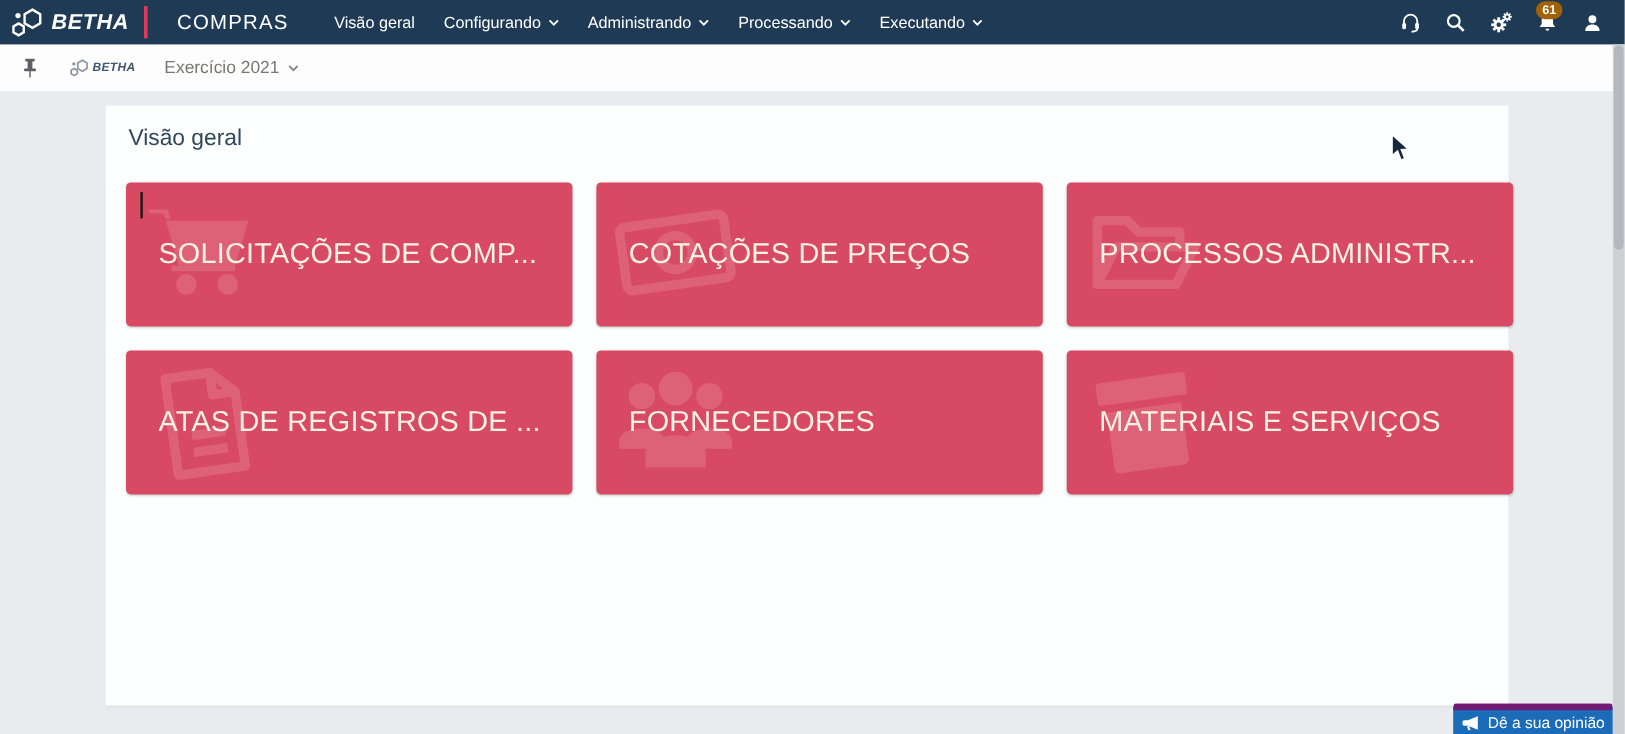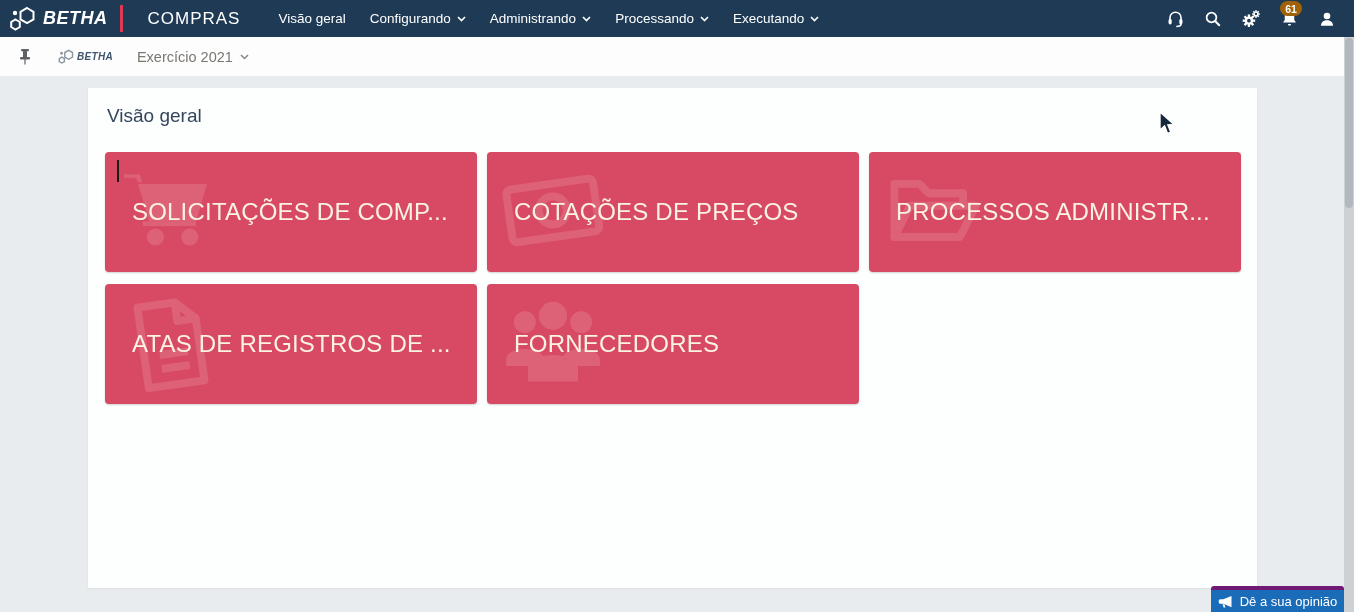--- a/index.html
+++ b/index.html
@@ -64,21 +64,21 @@
   .main-card {
     position: absolute; left: 88px; top: 88px; width: 1169px; height: 500px;
     background: #fdfefe; box-shadow: 0 1px 2px rgba(0,0,0,0.06);
   }
   .page-title {
     position: absolute; left: 19px; top: 17px; font-size: 19px; color: #33475c; font-weight: 400;
   }
   .tile-grid {
     position: absolute; left: 17px; top: 64px;
     display: grid; grid-template-columns: repeat(3, 372px); grid-auto-rows: 120px;
-    column-gap: 10px; row-gap: 12px;
+    column-gap: 10px; row-gap: 12px; gap: 20px;
   }
   .tile {
     position: relative; background: #d84a64; border-radius: 4px; cursor: pointer;
     overflow: hidden; box-shadow: 0 1px 2px rgba(0,0,0,0.18);
     display: flex; align-items: center;
   }
   .tile-label {
     position: relative; z-index: 2; margin-left: 27px; margin-right: 10px;
     color: #faf2e3; font-size: 24px; font-weight: 400; letter-spacing: 0.2px;
     white-space: nowrap; overflow: hidden;
@@ -92,21 +92,21 @@
     position: absolute; left: 12px; top: 8px; width: 2px; height: 22px;
     background: #1a1a1a; z-index: 3;
   }
 
   
   .feedback-btn {
     position: absolute; left: 1211px; top: 586px; width: 133px; height: 26px;
     background: #1a6bb8; color: #fff; font-size: 13px;
     display: flex; align-items: center; justify-content: center; gap: 7px;
     border-radius: 3px 3px 0 0; cursor: pointer; z-index: 6;
-    border-top: 4px solid #701a75;
+    border-top: 6px solid #701a75;
   }
 
   
   .scrollbar-track {
     position: absolute; right: 0; top: 37px; width: 10px; height: 575px;
     background: #cdd1d4; z-index: 8;
   }
   .scrollbar-thumb {
     position: absolute; top: 1px; left: 1px; width: 8px; height: 170px;
     background: #b2b8bd; border-radius: 4px; cursor: pointer;
@@ -302,20 +302,29 @@
             <path d="M2 42 c0-9 24-9 24 0 v4 H2 z"></path>
             <circle cx="50" cy="18" r="7"></circle>
             <path d="M38 42 c0-9 24-9 24 0 v4 H38 z"></path>
             <circle cx="32" cy="14" r="9"></circle>
             <path d="M16 48 c0-12 32-12 32 0 v8 H16 z"></path>
           </g>
         </svg>
         <span class="tile-label">FORNECEDORES</span>
       </div>
 
+      <div class="tile">
+        <svg class="tile-watermark wm-rot" viewBox="0 0 64 64">
+          <g fill="#ffffff" opacity="0.14">
+            <rect x="8" y="8" width="48" height="12" rx="2"></rect>
+            <path d="M12 24 h40 v30 a3 3 0 0 1 -3 3 H15 a3 3 0 0 1 -3 -3 z"></path>
+          </g>
+        </svg>
+        <span class="tile-label">MATERIAIS E SERVIÇOS</span>
+      </div>
 
     </div>
   </main>
 
   <div class="feedback-btn">
     <svg width="15" height="13" viewBox="0 0 20 17">
       <g fill="#fff">
         <path d="M18 1 L7 5.5 H3 a2 2 0 0 0-2 2 v2 a2 2 0 0 0 2 2 h4 L18 16 z"></path>
         <path d="M6 12 l1.5 4.5 h2.5 L8.5 12 z"></path>
       </g>

